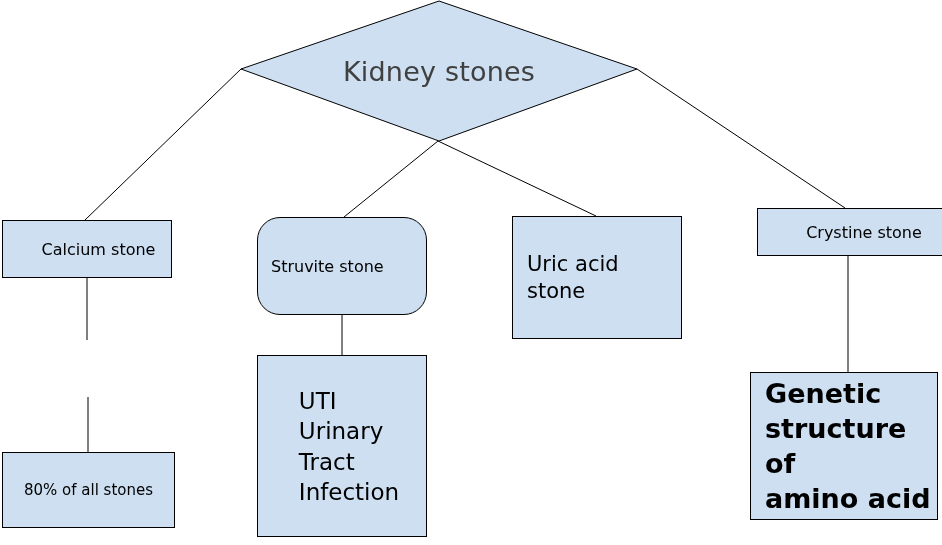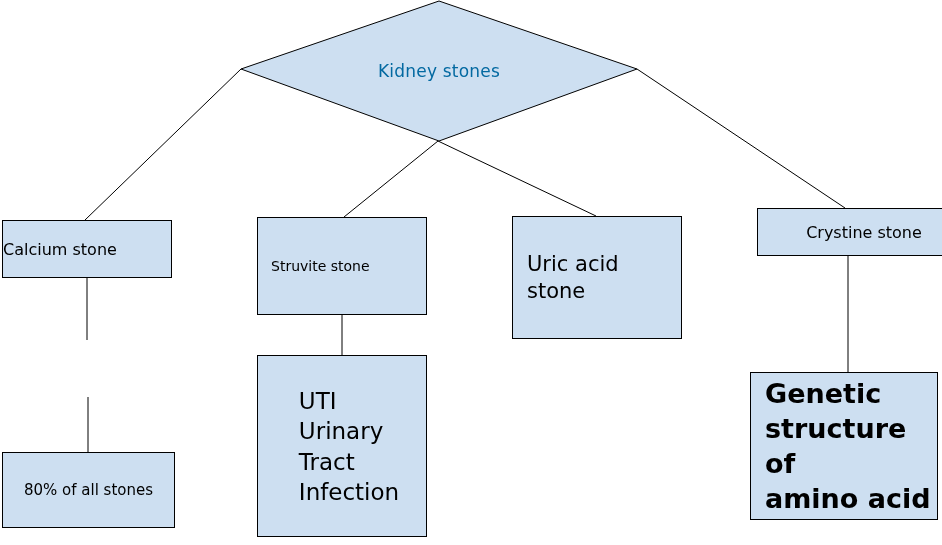--- a/index.html
+++ b/index.html
@@ -42,42 +42,44 @@
     justify-content: center;
   }
   .diamond-shape {
     position: absolute;
     left: 0;
     top: 0;
   }
   .diamond-label {
     position: relative;
     z-index: 2;
-    font-size: 17px;
+    font-size: 27px;
     letter-spacing: 0.2px;
-    color: #0369a1;
+    color: #404040;
   }
   
   #node-kidney-stones {
     left: 240px;
     top: 0px;
     width: 398px;
     height: 142px;
   }
   
   #node-calcium-stone {
     left: 2px;  top: 220px;  width: 170px; height: 58px;
-    align-items: center; 
+    align-items: center; justify-content: center;
     font-size: 16px;
+    padding-left: 23px;
   }
   #node-struvite-stone {
     left: 257px; top: 217px; width: 170px; height: 98px;
     align-items: center; justify-content: flex-start;
     padding-left: 13px;
-    font-size: 14px;
+    font-size: 16px;
+    border-radius: 23px;
   }
   #node-uric-acid-stone {
     left: 512px; top: 216px; width: 170px; height: 123px;
     align-items: center; justify-content: flex-start;
     padding-left: 14px;
     font-size: 21px;
     line-height: 1.28;
   }
   #node-crystine-stone {
     left: 757px; top: 208px; width: 214px; height: 48px;

